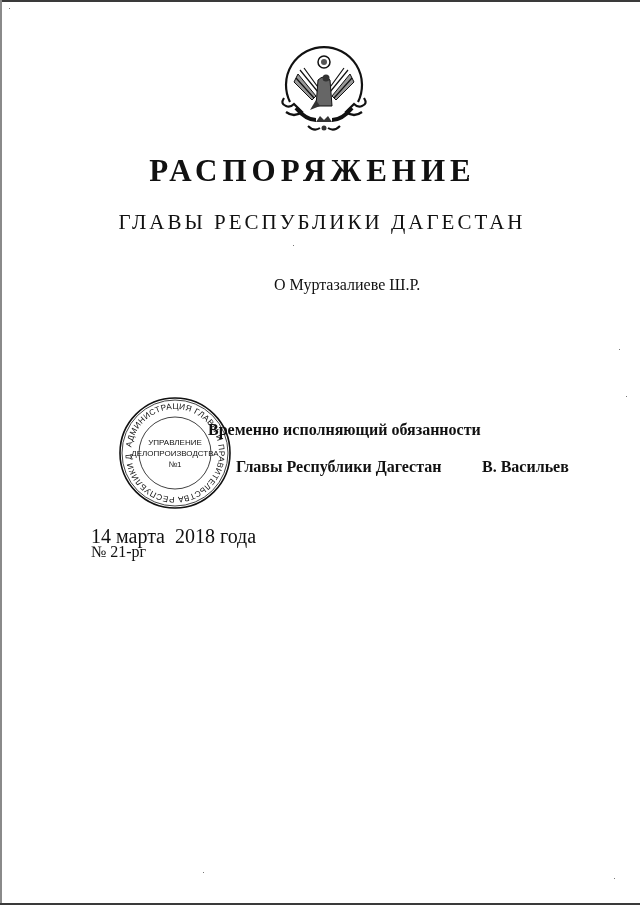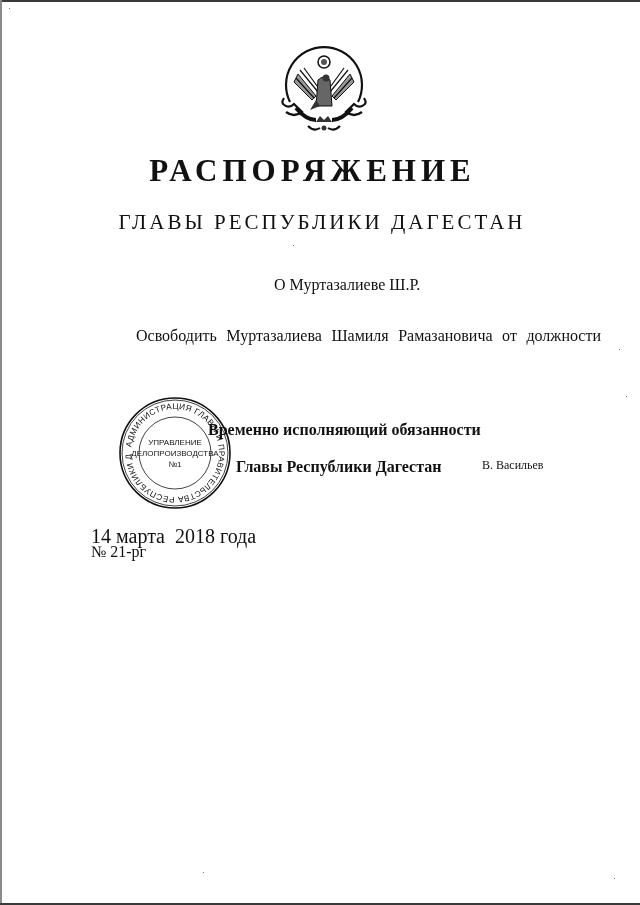--- a/index.html
+++ b/index.html
@@ -97,22 +97,22 @@
       position: absolute;
       left: 236px;
       top: 458px;
       font-size: 16px;
       font-weight: bold;
     }
     .signer-name {
       position: absolute;
       left: 482px;
       top: 458px;
-      font-size: 12px;
-      font-weight: normal;
+      font-size: 16px;
+      font-weight: bold;
     }
     .date {
       position: absolute;
       left: 91px;
       top: 525px;
       font-size: 20px;
       white-space: pre;
     }
     .number {
       position: absolute;
@@ -160,21 +160,20 @@
   <path d="M32 86 Q38 92 44 88 M64 86 Q58 92 52 88" fill="none" stroke="#111" stroke-width="2"></path>
   <circle cx="48" cy="88" r="2.5" fill="#333"></circle>
 </svg>
 
 <div class="title">РАСПОРЯЖЕНИЕ</div>
 <div class="subtitle">ГЛАВЫ РЕСПУБЛИКИ ДАГЕСТАН</div>
 
 <div class="subject">О Муртазалиеве Ш.Р.</div>
 
 <div class="body-text">
-  <span class="body-line1">Освободить Муртазалиева Шамиля Рамазановича от должности</span>
 </div>
 
 <svg class="stamp" viewBox="0 0 114 114">
   <defs>
     <path id="ringPath" d="M57 57 m-44 0 a44 44 0 1 1 88 0 a44 44 0 1 1 -88 0"></path>
   </defs>
   <circle cx="57" cy="57" r="55" fill="none" stroke="#111" stroke-width="1.6"></circle>
   <circle cx="57" cy="57" r="53" fill="none" stroke="#111" stroke-width="0.8"></circle>
   <circle cx="57" cy="57" r="36" fill="none" stroke="#111" stroke-width="0.8"></circle>
   <text font-family="'Liberation Sans', sans-serif" font-size="8.2" fill="#111" letter-spacing="0.4">

